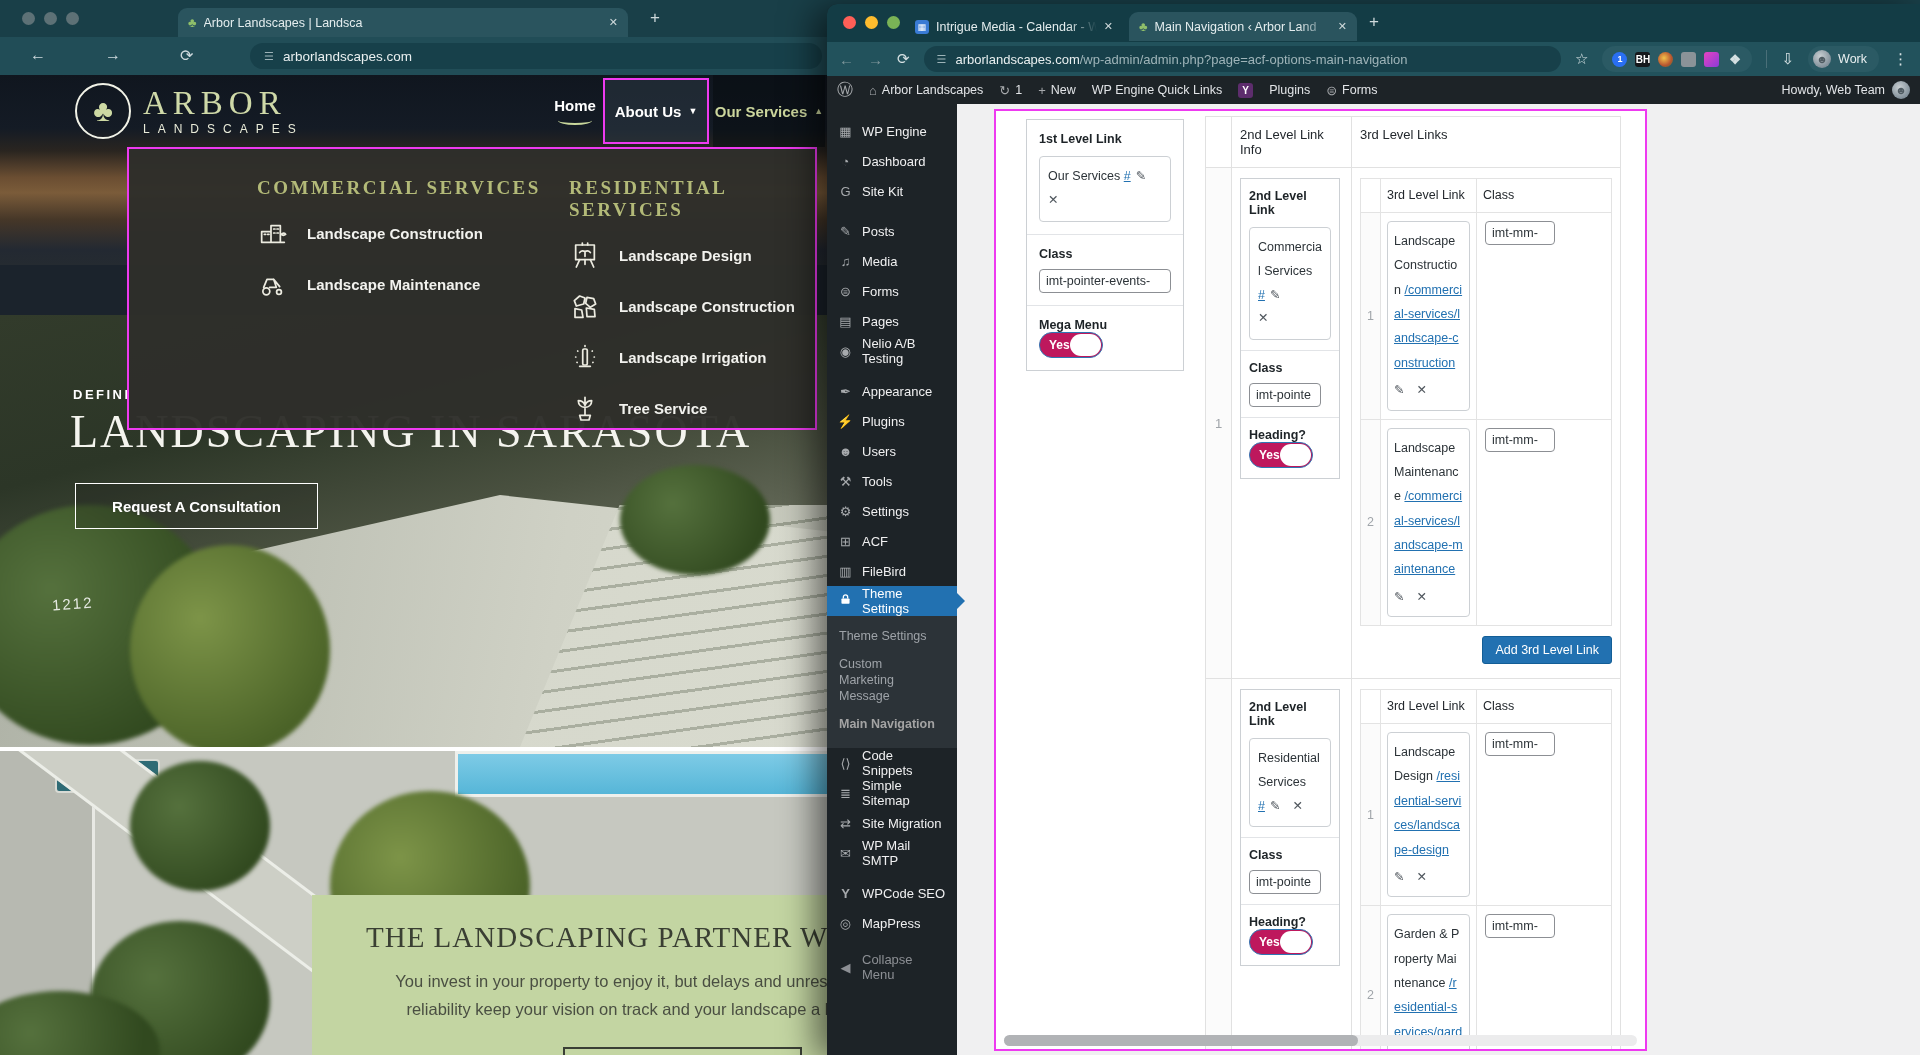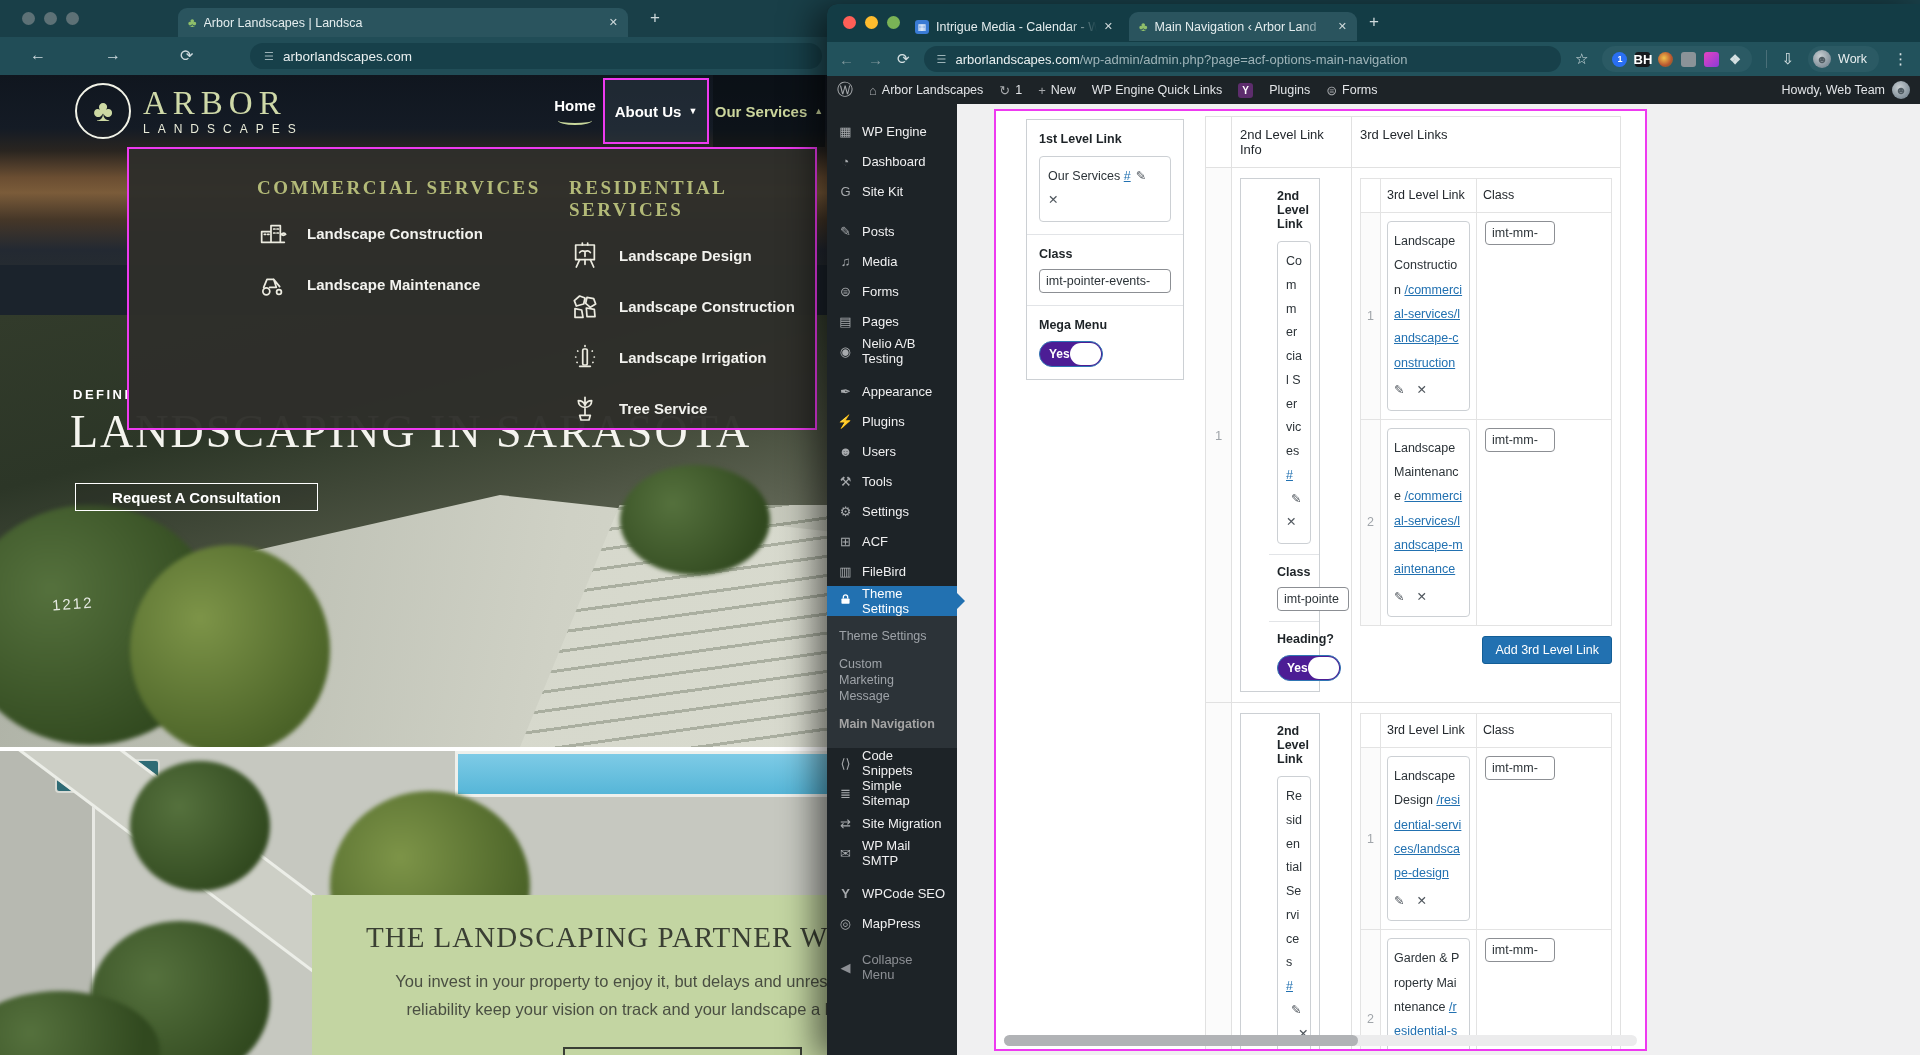--- a/index.html
+++ b/index.html
@@ -61,21 +61,21 @@
   .mega { position:absolute; left:127px; top:72px; width:690px; height:283px; z-index:5; background:rgba(46,46,42,.97); border:2px solid #ee3af0; }
   .mega-col { position:absolute; top:0; }
   .mega-h { font-family:"Liberation Serif", serif; font-weight:600; font-size:19px; letter-spacing:2.5px; color:#b3ba78; }
   .mega-item { display:flex; align-items:center; gap:18px; margin-top:17px; height:34px; }
   .mega-item .lbl { font-size:15px; font-weight:bold; color:#f2f2ee; }
   .micon { width:32px; height:32px; flex:0 0 32px; }
   .micon svg { width:32px; height:32px; stroke:#ecebe0; fill:none; stroke-width:1.3; stroke-linecap:round; stroke-linejoin:round; }
 
   .hero-kicker { position:absolute; left:73px; top:312px; font-size:13px; font-weight:bold; letter-spacing:2.5px; color:#fff; z-index:2; }
   .hero-title { position:absolute; left:70px; top:330px; font-family:"Liberation Serif", serif; font-size:46px; letter-spacing:2px; color:#f4f4ee; z-index:2; white-space:nowrap; }
-  .hero-cta { position:absolute; left:75px; top:408px; width:243px; height:28px; border:1.5px solid #fff; background:rgba(25,25,25,.22); color:#fff; font-size:15px; font-weight:bold; display:flex; align-items:center; justify-content:center; z-index:2; }
+  .hero-cta { position:absolute; left:75px; top:408px; width:243px; height:46px; border:1.5px solid #fff; background:rgba(25,25,25,.22); color:#fff; font-size:15px; font-weight:bold; display:flex; align-items:center; justify-content:center; z-index:2; }
 
   .sep-line { position:absolute; left:0; top:672px; width:1345px; height:4px; background:#fff; }
   .pool { position:absolute; left:0; top:676px; width:1345px; height:304px; background:#c6c8c0; overflow:hidden; }
   .pool-water { position:absolute; left:455px; top:0; width:380px; height:46px; background:linear-gradient(180deg,#7ecbe6,#56b6d8); border:3px solid #eef0ec; }
   .truck { position:absolute; left:55px; top:8px; width:105px; height:34px; background:#2e6b75; border-radius:4px; border:2px solid #d8dad4; }
   .walk { position:absolute; left:0; top:0; width:95px; height:304px; background:#b7b9b1; border-right:3px solid #e8e9e4; }
   .diag { position:absolute; left:-60px; top:110px; width:640px; height:64px; background:#cdcfc6; border-top:3px solid #eceee8; border-bottom:3px solid #eceee8; transform:rotate(37deg); }
   .green-card { position:absolute; left:312px; top:144px; width:620px; height:220px; background:#c3d5a2; z-index:3; }
   .gc-title { position:absolute; left:54px; top:26px; font-family:"Liberation Serif", serif; font-size:29px; letter-spacing:1px; color:#3a3f33; white-space:nowrap; }
   .gc-body { position:absolute; left:0; top:72px; width:100%; text-align:center; font-size:16.5px; color:#4a4f42; line-height:28px; }
@@ -90,21 +90,21 @@
   .rw-new { left:542px; }
   .cal-ic { width:14px; height:14px; background:#3a7bd5; border-radius:3px; color:#fff; font-size:9px; display:flex; align-items:center; justify-content:center; }
   .rw-toolbar { position:absolute; left:0; top:38px; width:100%; height:34px; background:#22525c; display:flex; align-items:center; padding:0 12px; gap:14px; }
   .tb-ic { font-size:15px; color:#d6e1e3; }
   .tb-dim { color:#7f979c; }
   .rw-pill { height:26px; border-radius:13px; background:#17404a; display:flex; align-items:center; padding:0 13px; gap:9px; flex:1; min-width:0; overflow:hidden; }
   .rw-pill .url-text { font-size:13px; }
   .ext-pill { height:26px; border-radius:13px; background:#2b5a64; display:flex; align-items:center; padding:0 10px; gap:8px; }
   .mini-ic { width:15px; height:15px; border-radius:3px; font-size:9px; font-weight:bold; display:flex; align-items:center; justify-content:center; color:#fff; }
   .mi-1p { background:#2a6ff2; border-radius:50%; }
-  .mi-bh { background:#15181c; font-size:13px; }
+  .mi-bh { background:#15181c; font-size:10px; }
   .mi-eye { background:radial-gradient(circle at 40% 40%,#f3c14b,#b7542f 60%,#3f7b3a); border-radius:50%; }
   .mi-cam { background:#8b9398; }
   .mi-dl { background:linear-gradient(135deg,#e743c1,#8b3bd8); }
   .mi-puzzle { background:transparent; color:#d6e1e3; font-size:13px; }
   .tb-sep { width:1px; height:18px; background:#4a6f78; }
   .profile-chip { height:26px; border-radius:13px; background:#2b5a64; display:flex; align-items:center; padding:0 12px 0 5px; gap:7px; color:#e9eff0; font-size:12.5px; }
   .avatar { width:18px; height:18px; border-radius:50%; background:radial-gradient(circle at 40% 35%,#c9cfd2,#82909a 70%); color:#4e5a61; font-size:11px; display:flex; align-items:center; justify-content:center; }
 
   
   .adminbar { position:absolute; left:0; top:72px; width:100%; height:28px; background:#1d2327; display:flex; align-items:center; padding:0 10px; gap:16px; color:#e2e4e7; font-size:12.5px; }
@@ -131,38 +131,38 @@
   .pink-box { position:absolute; left:37px; top:5px; width:653px; height:942px; border:2px solid #ee3af0; background:#fff; overflow:hidden; }
 
   .panel { border:1px solid #ccd0d4; background:#fff; }
   .panel-cell { padding:12px; border-top:1px solid #e2e4e7; }
   .panel-cell:first-child { border-top:none; }
   .acf-label { font-size:12.5px; font-weight:bold; color:#1d2327; }
   .linkbox { margin-top:10px; border:1px solid #ccd0d4; border-radius:4px; padding:8px; font-size:12.5px; color:#2c3338; line-height:1.9; }
   .linkval a, .lv-hash { color:#2271b1; text-decoration:underline; }
   .mini-act { color:#50575e; font-size:12.5px; margin-left:5px; }
   .acf-input { display:block; margin-top:8px; border:1px solid #8c8f94; border-radius:4px; padding:4px 6px; font-size:12.5px; color:#2c3338; font-family:"Liberation Sans",sans-serif; background:#fff; }
-  .toggle { margin-top:9px; width:64px; height:26px; background:#4c1d95; border:1px solid #2f76b4; border-radius:13px; position:relative; }
+  .toggle { width:64px; height:26px; background:#be185d; border:1px solid #2f76b4; border-radius:13px; position:relative; }
   .toggle .knob { position:absolute; right:1px; top:1px; width:31px; height:22px; background:#fff; border-radius:11px; }
   .toggle .on-lbl { position:absolute; left:9px; top:5px; color:#fff; font-size:12px; font-weight:bold; }
 
   .panel-1st { position:absolute; left:30px; top:8px; width:158px; }
   .p1-input { width:132px; }
 
   .outer-table { position:absolute; left:209px; top:5px; width:416px; border:1px solid #e1e1e1; background:#fff; }
   .ot-header { display:flex; border-bottom:1px solid #e1e1e1; }
   .ot-header > div { padding:10px 8px; font-size:13px; color:#23282d; }
   .ot-h-num { width:26px; border-right:1px solid #e1e1e1; }
   .ot-h-c2 { width:120px; border-right:1px solid #e1e1e1; }
   .ot-h-c3 { flex:1; }
   .ot-row { display:flex; border-bottom:1px solid #e1e1e1; }
   .ot-num { width:26px; border-right:1px solid #e1e1e1; background:#fbfbfb; display:flex; align-items:center; justify-content:center; color:#a0a5aa; font-size:13px; }
   .ot-c2 { width:120px; border-right:1px solid #e1e1e1; padding:10px 8px; }
   .ot-c3 { flex:1; padding:10px 8px 14px; }
-  .panel-2nd { width:80px;padding-left:28px; }
+  .panel-2nd { width:100px; }
   .panel-2nd .panel-cell { padding:10px 8px; }
   .p2-input { width:72px; }
 
   .inner-table { border:1px solid #e3e3e3; }
   .it-header { display:flex; border-bottom:1px solid #e3e3e3; }
   .it-header > div { padding:8px 6px; font-size:12.5px; color:#23282d; line-height:1.35; }
   .it-h-num { width:20px; border-right:1px solid #e3e3e3; }
   .it-h-link { width:96px; border-right:1px solid #e3e3e3; }
   .it-h-class { flex:1; }
   .it-row { display:flex; border-bottom:1px solid #e3e3e3; }

